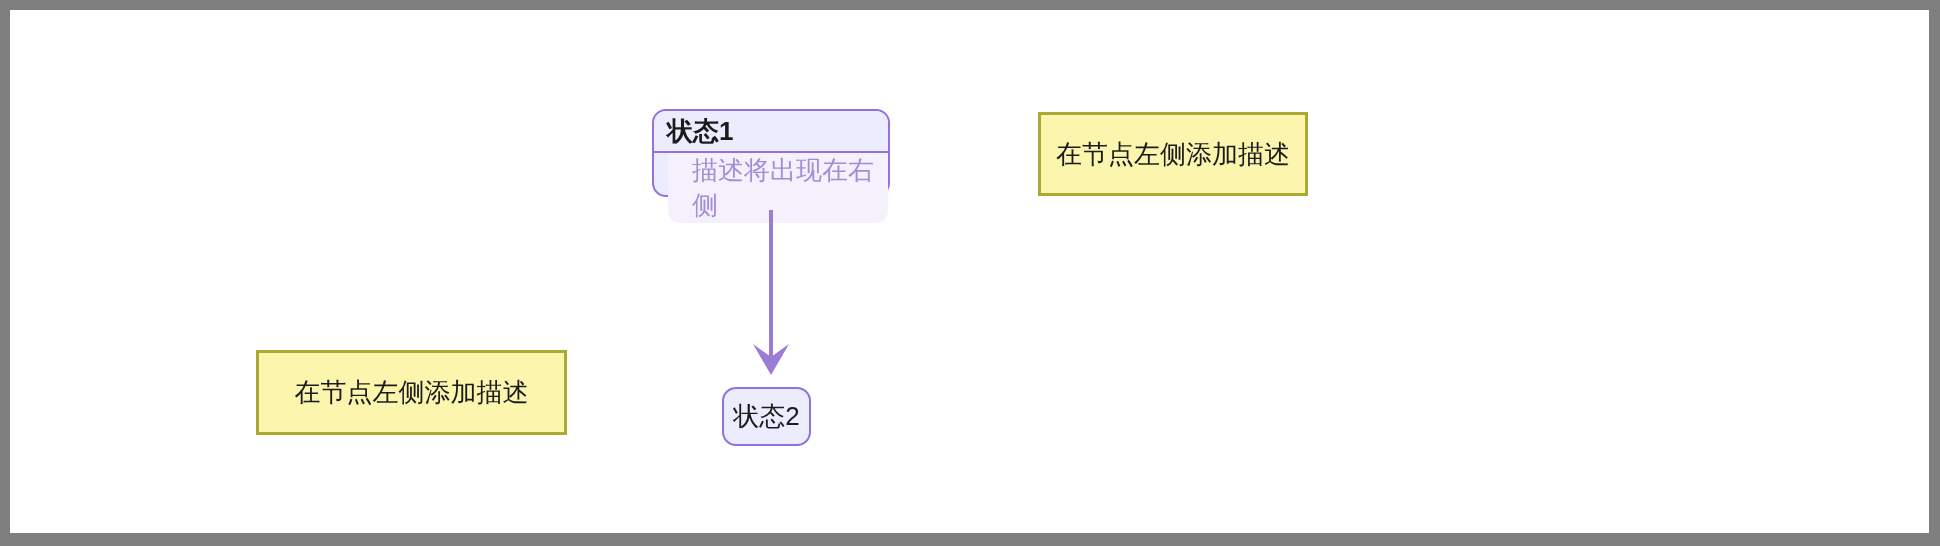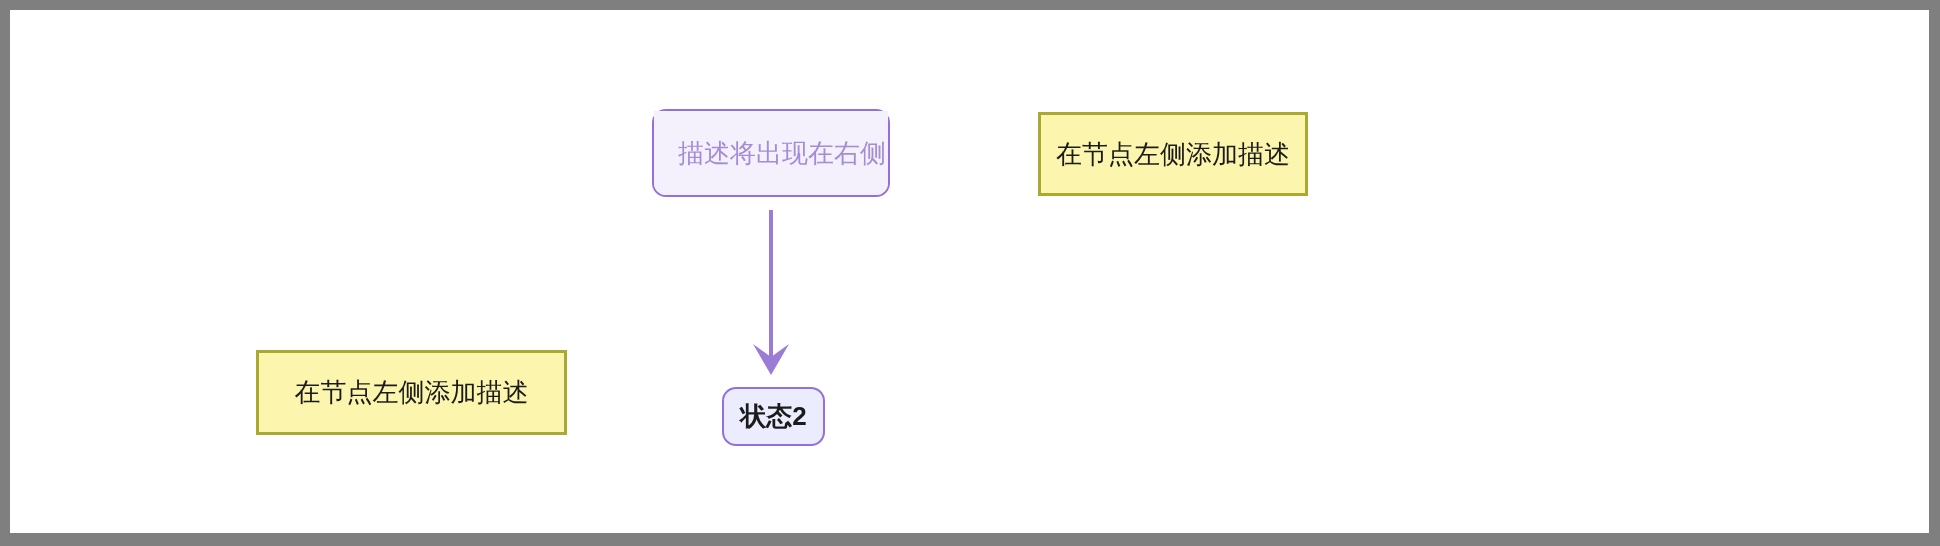--- a/index.html
+++ b/index.html
@@ -36,25 +36,26 @@
     border-radius:12px 12px 0 0;
     background:var(--node-fill,#ececff);
   }
   .state1 .state-desc{
     flex:1 1 auto;
     display:flex; align-items:center;
     padding-left:24px;
     color:var(--desc-text,#a58cd7);
     background:var(--node-desc-fill,#f4f1fd);
     border-radius:0 0 12px 12px;
+    margin-left:14px;
   }
   .state2{
-    left:722px; top:387px; width:103px; height:59px;
+    left:722px; top:387px; width:89px; height:59px;
     display:flex; align-items:center; justify-content:center;
-    font-weight:bold;
+    font-weight:normal;
   }
 
   
   .arrow{
     position:absolute;
     left:749px; top:197px;
     width:44px; height:182px;
     color:var(--arrow,#9a7bd6);
   }
 
@@ -71,20 +72,21 @@
   .note-right{ left:1038px; top:112px; width:270px; height:84px; }
   .note-left{ left:256px; top:350px; width:311px; height:85px; }
 </style>
 </head>
 <body>
 
 <div class="screen">
   <div class="canvas"></div>
 
   <div class="state-node state1">
+    <div class="state-title">状态1</div>
     <div class="state-desc">描述将出现在右侧</div>
   </div>
 
   <svg class="arrow" viewBox="0 0 44 182" xmlns="http://www.w3.org/2000/svg">
     <line x1="22" y1="13" x2="22" y2="168" stroke="currentColor" stroke-width="4"></line>
     <polygon points="4,147 22,178 40,147 22,160" fill="currentColor"></polygon>
   </svg>
 
   <div class="state-node state2">状态2</div>
 

